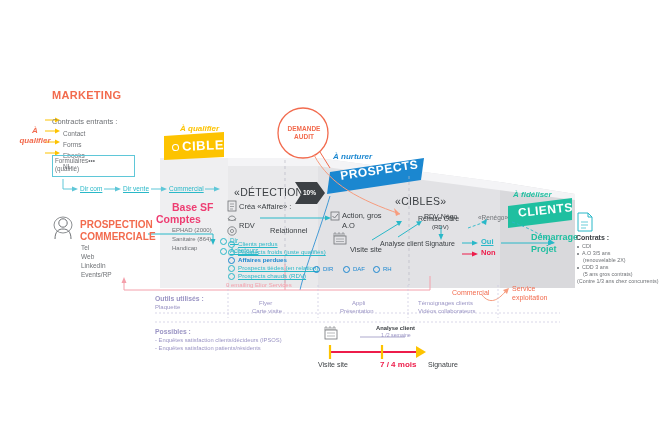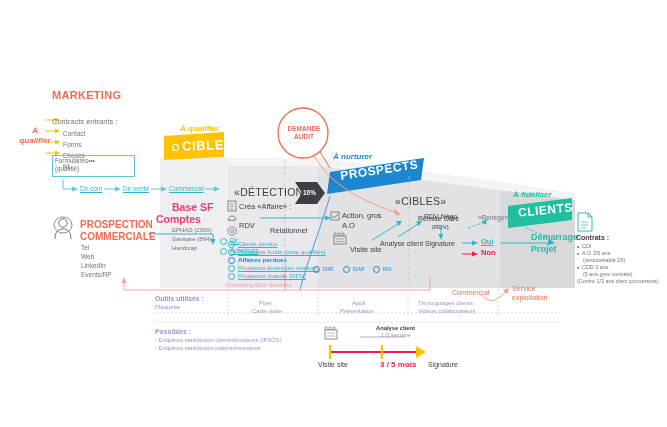--- a/index.html
+++ b/index.html
@@ -321,16 +321,16 @@
   <div class="t c-orange" style="left:512px;top:294px;font-size:7px;">exploitation</div>
 
   <svg style="left:0;top:0;">
     <rect x="325" y="330" width="12" height="9" fill="none" stroke="#6f7276" stroke-width="0.8"></rect>
     <path d="M325,330 l0,-3 l2,0 l0,3 M329,330 l0,-3 l2,0 l0,3 M333,330 l0,-3 l2,0 l0,3" stroke="#6f7276" stroke-width="0.6" fill="none"></path>
     <path d="M327,333 h8 M327,336 h8" stroke="#6f7276" stroke-width="0.5"></path>
   </svg>
   <div class="t c-dark b" style="left:376px;top:325px;font-size:5.8px;">Analyse client</div>
   <div class="t c-lilac" style="left:381px;top:332px;font-size:5.2px;">1 /2 semaine</div>
   <div class="t c-dark" style="left:318px;top:361px;font-size:7px;">Visite site</div>
-  <div class="t c-red b" style="left:380px;top:360px;font-size:8px;">3 / 5 mois</div>
+  <div class="t c-red b" style="left:380px;top:360px;font-size:8px;">7 / 4 mois</div>
   <div class="t c-dark" style="left:428px;top:361px;font-size:7px;">Signature</div>
 
 </div>
 
 </body></html>

